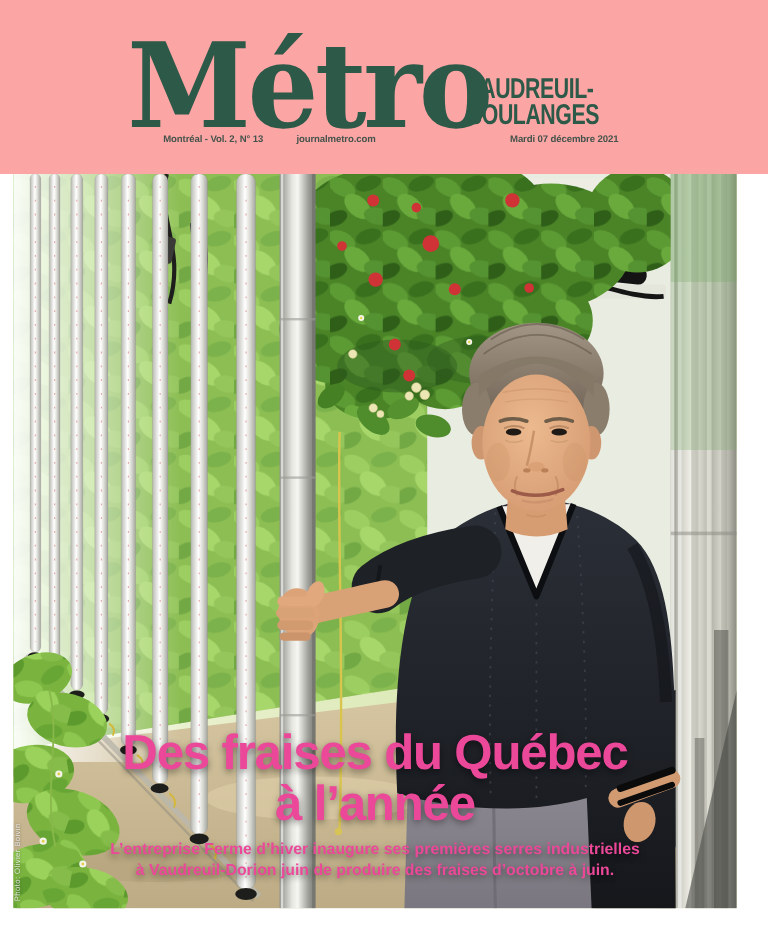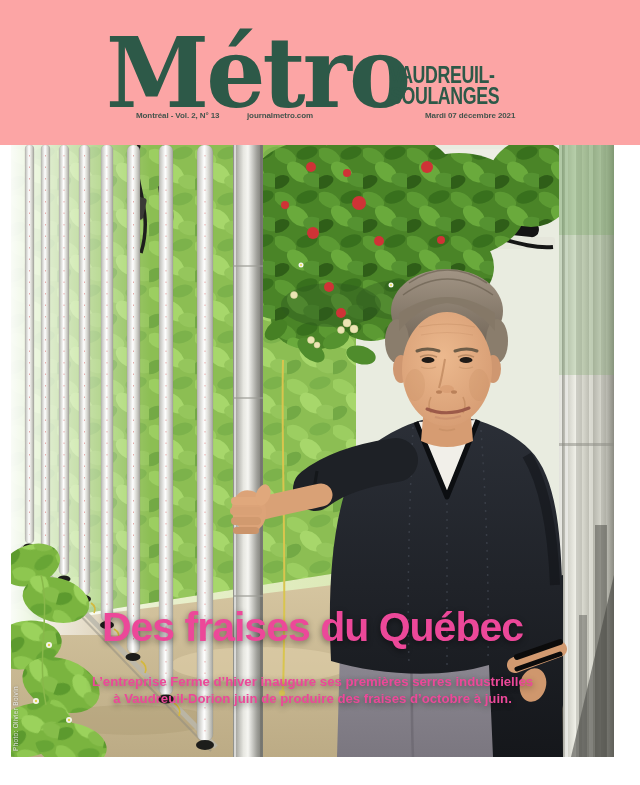--- a/index.html
+++ b/index.html
@@ -27,21 +27,21 @@
   .tag-site{left:223px;}
   .tag-date{left:390px;padding-left:11px;}
   
   .photo-wrap{position:absolute;left:11px;top:145px;width:603px;height:612px;overflow:hidden;}
   .photo-wrap svg{position:absolute;left:0;top:0;}
   .cover-text{
     position:absolute;left:0;right:0;top:462px;text-align:center;color:#ec4899;
     text-shadow:0 2px 6px rgba(0,0,0,.45);
   }
   .headline{font-size:41px;font-weight:bold;line-height:1.02;letter-spacing:-1px;}
-  .subhead{margin-top:25px;font-size:13.2px;font-weight:bold;line-height:1.28;}
+  .subhead{margin-top:9px;font-size:13.2px;font-weight:bold;line-height:1.28;}
   .credit{
     position:absolute;left:8px;bottom:6px;transform-origin:0 100%;
     transform:rotate(-90deg);font-size:6.5px;font-weight:normal;
     color:rgba(245,245,245,.85);letter-spacing:.3px;white-space:nowrap;
     text-shadow:0 0 2px rgba(60,60,60,.6);
   }
 </style>
 </head>
 <body>
 
@@ -375,20 +375,21 @@
         <circle cx="38" cy="500" r="1.2" fill="#e3cf4a"></circle>
       <circle cx="25" cy="556" r="3" fill="#f4f4ea"></circle>
         <circle cx="25" cy="556" r="1.2" fill="#e3cf4a"></circle>
       <circle cx="58" cy="575" r="3" fill="#f4f4ea"></circle>
         <circle cx="58" cy="575" r="1.2" fill="#e3cf4a"></circle>
     </g>
   </svg>
 
   <div class="cover-text">
     <div class="headline">Des fraises du Québec</div>
+    <div class="headline">à l’année</div>
     <div class="subhead">
       <div>L’entreprise Ferme d’hiver inaugure ses premières serres industrielles</div>
       <div>à Vaudreuil-Dorion juin de produire des fraises d’octobre à juin.</div>
     </div>
   </div>
 
   <div class="credit">Photo: Olivier Boivin</div>
 </div>
 
 </body></html>

